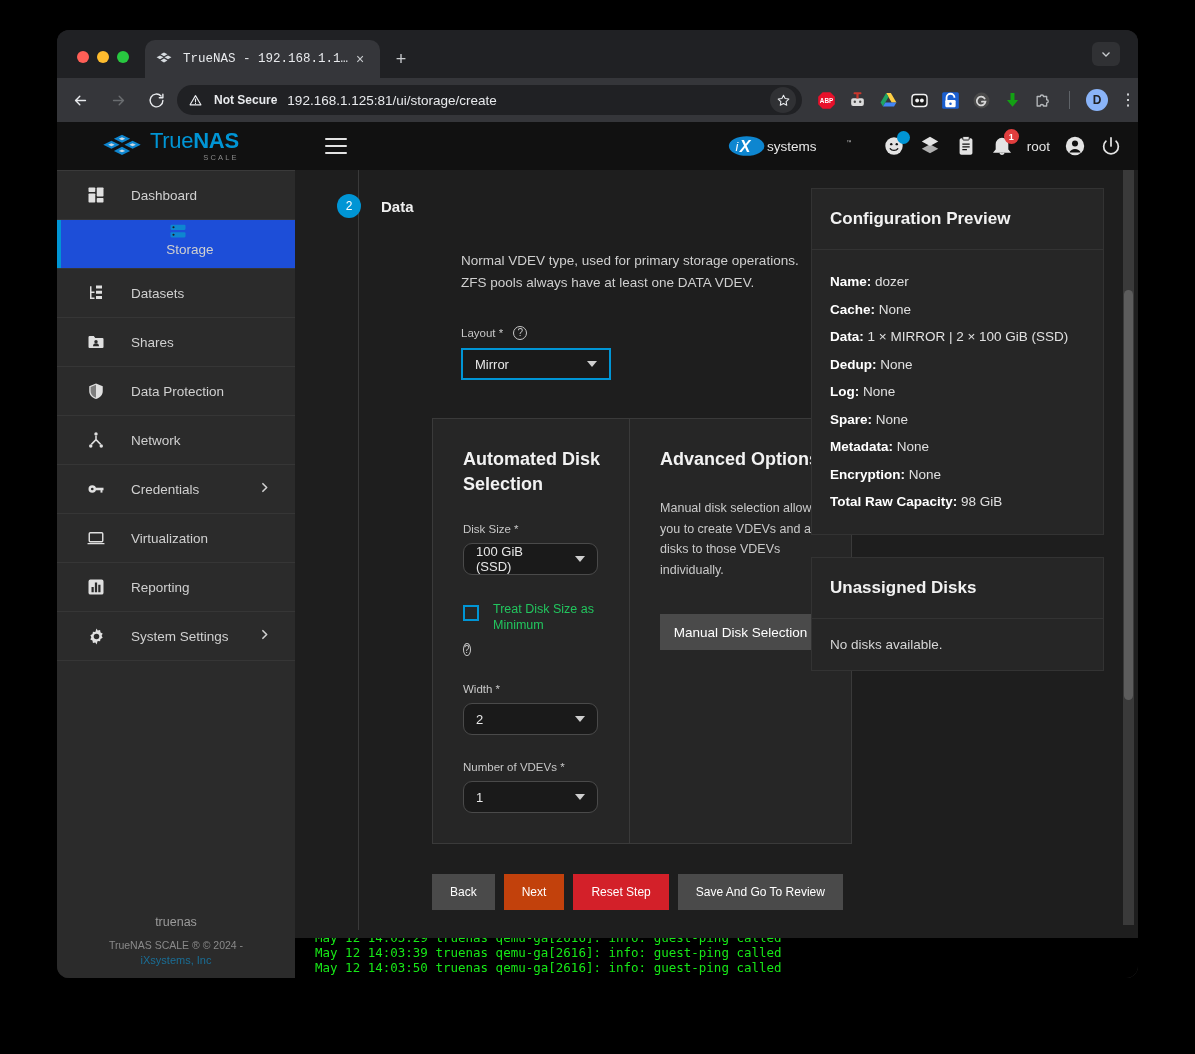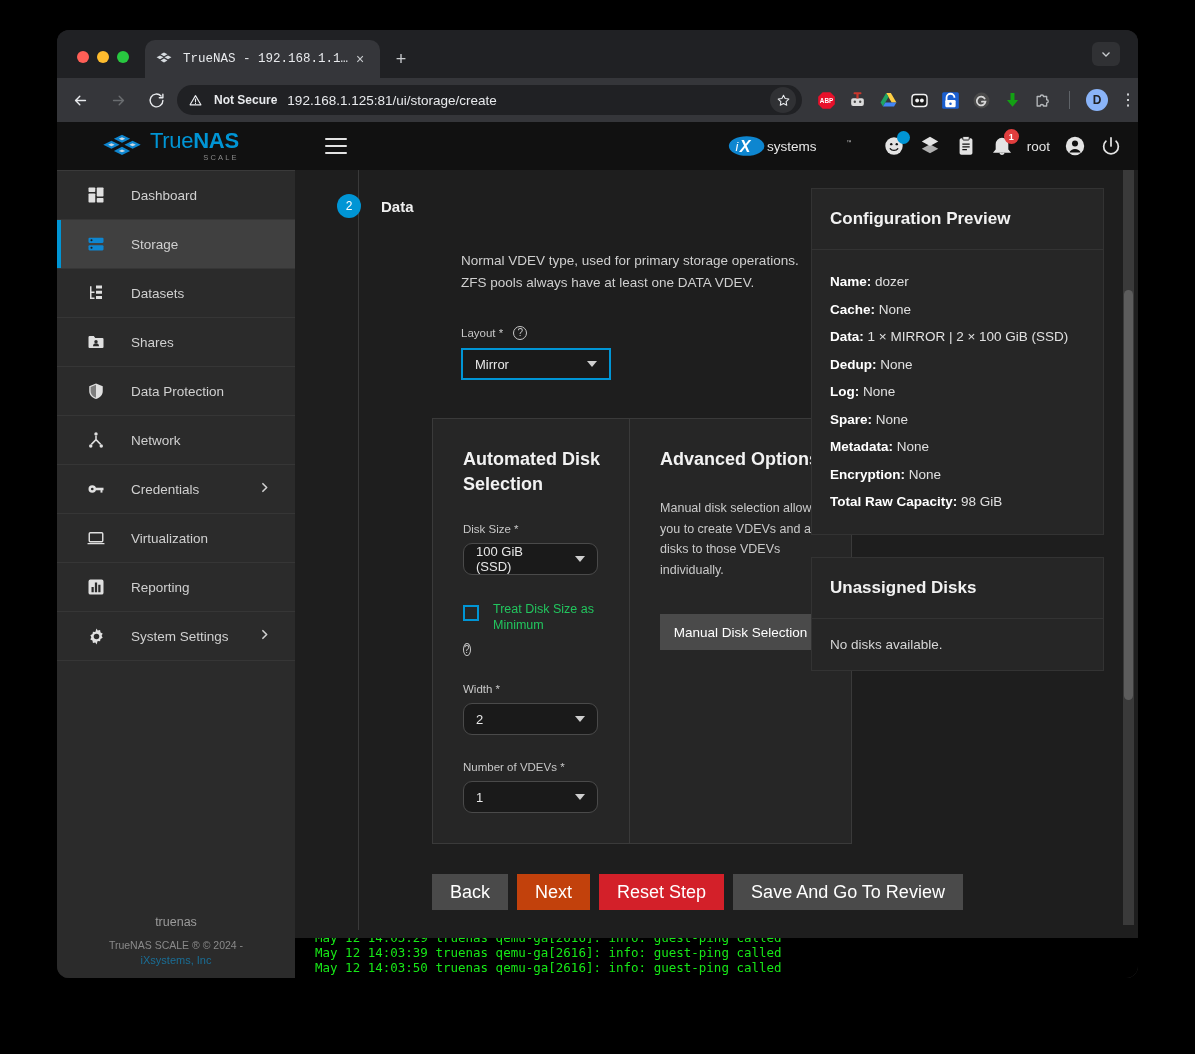--- a/index.html
+++ b/index.html
@@ -174,21 +174,21 @@
     border-top: 1px solid #3a3a3a;
   }
   .nav-item {
     position: relative;
     height: 49px;
     display: flex; align-items: center;
     padding-left: 28px;
     border-bottom: 1px solid #363636;
     color: #d0d0d0;
   }
-  .nav-item.active { background: #404040; }
+  .nav-item.active { background: #1d4ed8; flex-direction: column; }
   .nav-item.active::before {
     content: ""; position: absolute; left: 0; top: 0;
     width: 4px; height: 100%; background: #0095d5;
   }
   .nav-icon {
     width: 22px; height: 22px; flex: 0 0 22px;
     margin-right: 24px;
     display: flex; align-items: center; justify-content: center;
   }
   .nav-label { font-size: 13.5px; }
@@ -299,21 +299,21 @@
     background: #4a4a4a; color: #fff;
     height: 36px; width: 161px;
     display: flex; align-items: center; justify-content: center;
     font-size: 13.5px;
   }
 
   #actions { margin: 30px 0 0 137px; display: flex; gap: 9px; }
   .btn {
     height: 36px; padding: 0 18px;
     display: flex; align-items: center; justify-content: center;
-    font-size: 18px; color: #fff;
+    font-size: 12px; color: #fff;
   }
   .btn.grey { background: #4a4a4a; }
   .btn.blue { background: #c2410c; }
   .btn.red { background: #d32029; }
 
   
   #right-col {
     position: absolute; right: 34px; top: 18px;
     width: 293px;
   }

